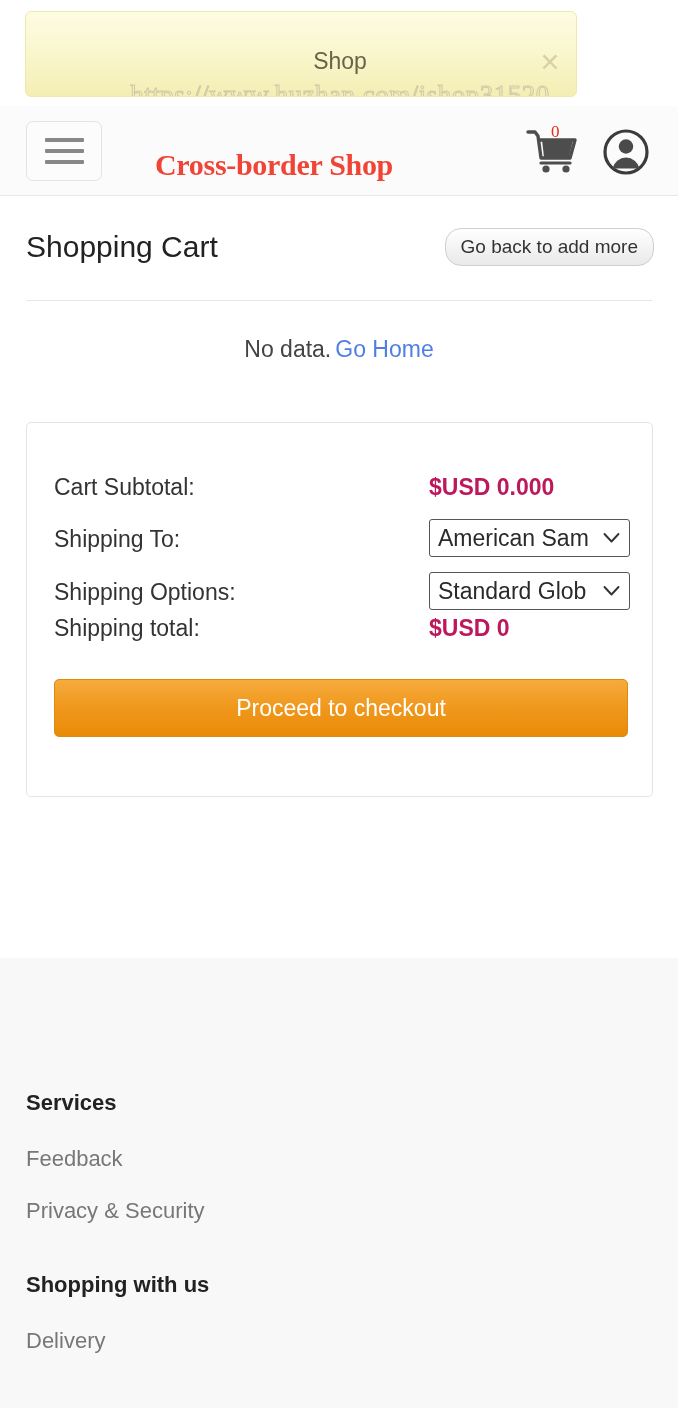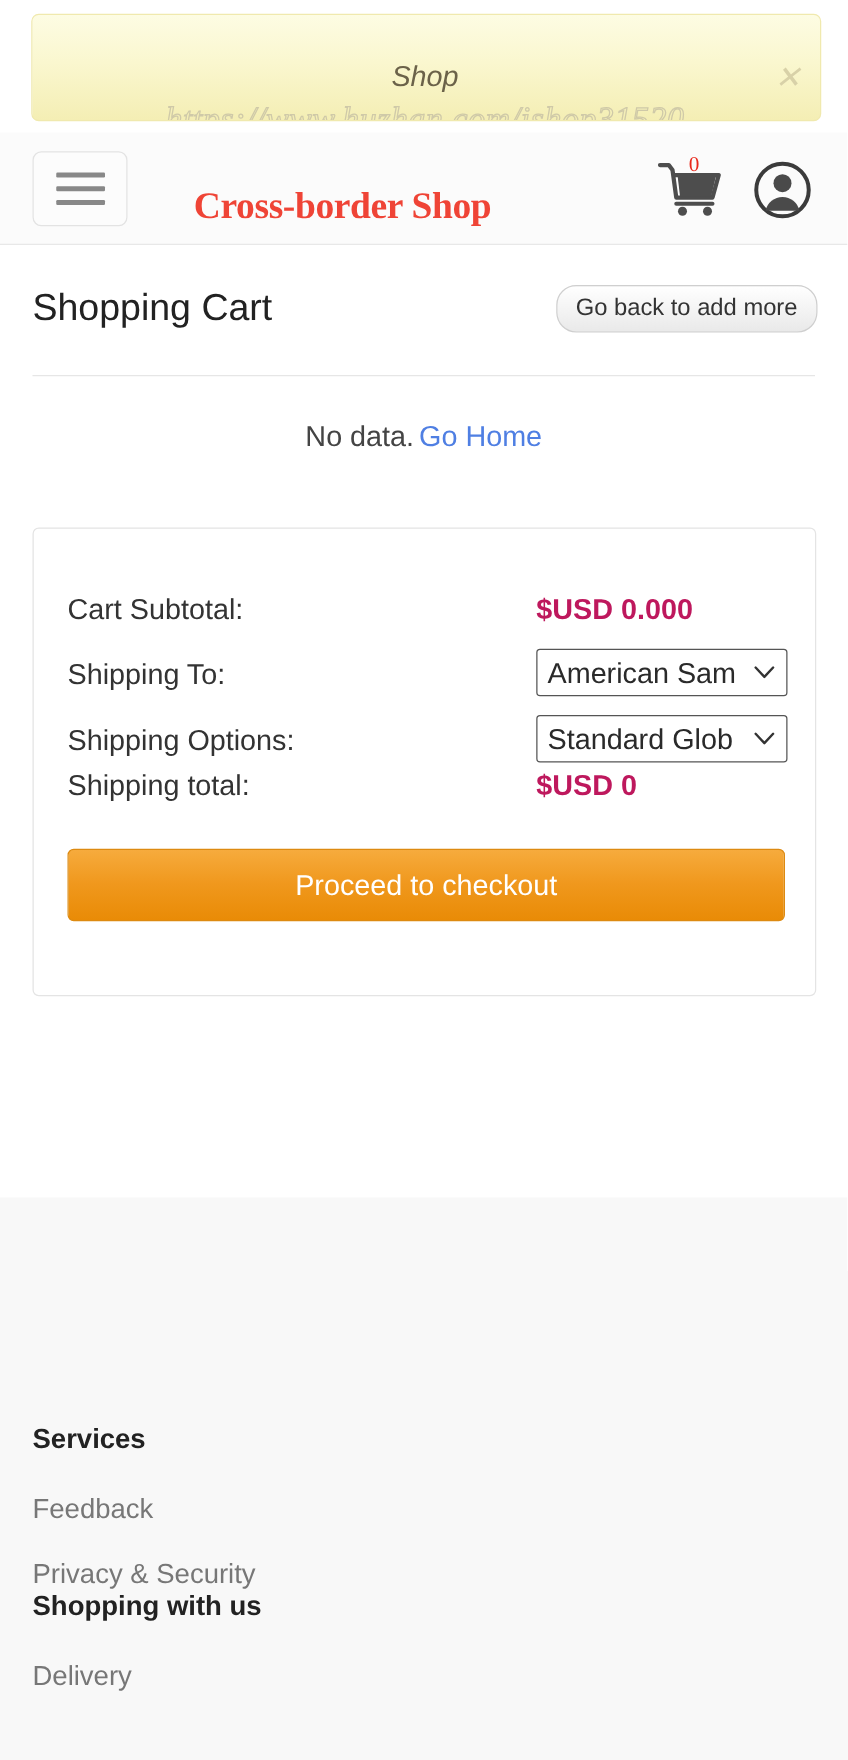--- a/index.html
+++ b/index.html
@@ -20,27 +20,26 @@
     width: 678px;
     height: 1408px;
     background: #ffffff;
   }
 
   
   .promo-banner {
     position: absolute;
     left: 25px;
     top: 11px;
-    width: 632px;
+    width: 552px;
     height: 86px;
     border-radius: 6px;
     background: linear-gradient(180deg, #fdfce3 0%, #faf7cf 45%, #f4eeb4 100%);
     border: 1px solid #f0e9ae;
     overflow: hidden;
-    font-style: italic;
   }
   .promo-title {
     position: absolute;
     top: 38px;
     left: 0;
     width: 628px;
     text-align: center;
     font-size: 23px;
     color: #6b6249;
     font-family: "Liberation Sans", sans-serif;
@@ -292,21 +291,21 @@
   
   .site-footer {
     position: absolute;
     left: 0;
     top: 958px;
     width: 678px;
     height: 450px;
     background: #f8f8f8;
   }
   .footer-group { position: absolute; left: 26px; }
-  .fg-services { top: 134px; margin-top: 48px; }
+  .fg-services { top: 134px; }
   .fg-shopping { top: 316px; }
 
   .footer-heading {
     font-size: 22px;
     font-weight: bold;
     color: #222222;
     margin: 0 0 34px 0;
     line-height: 1;
     white-space: nowrap;
   }

